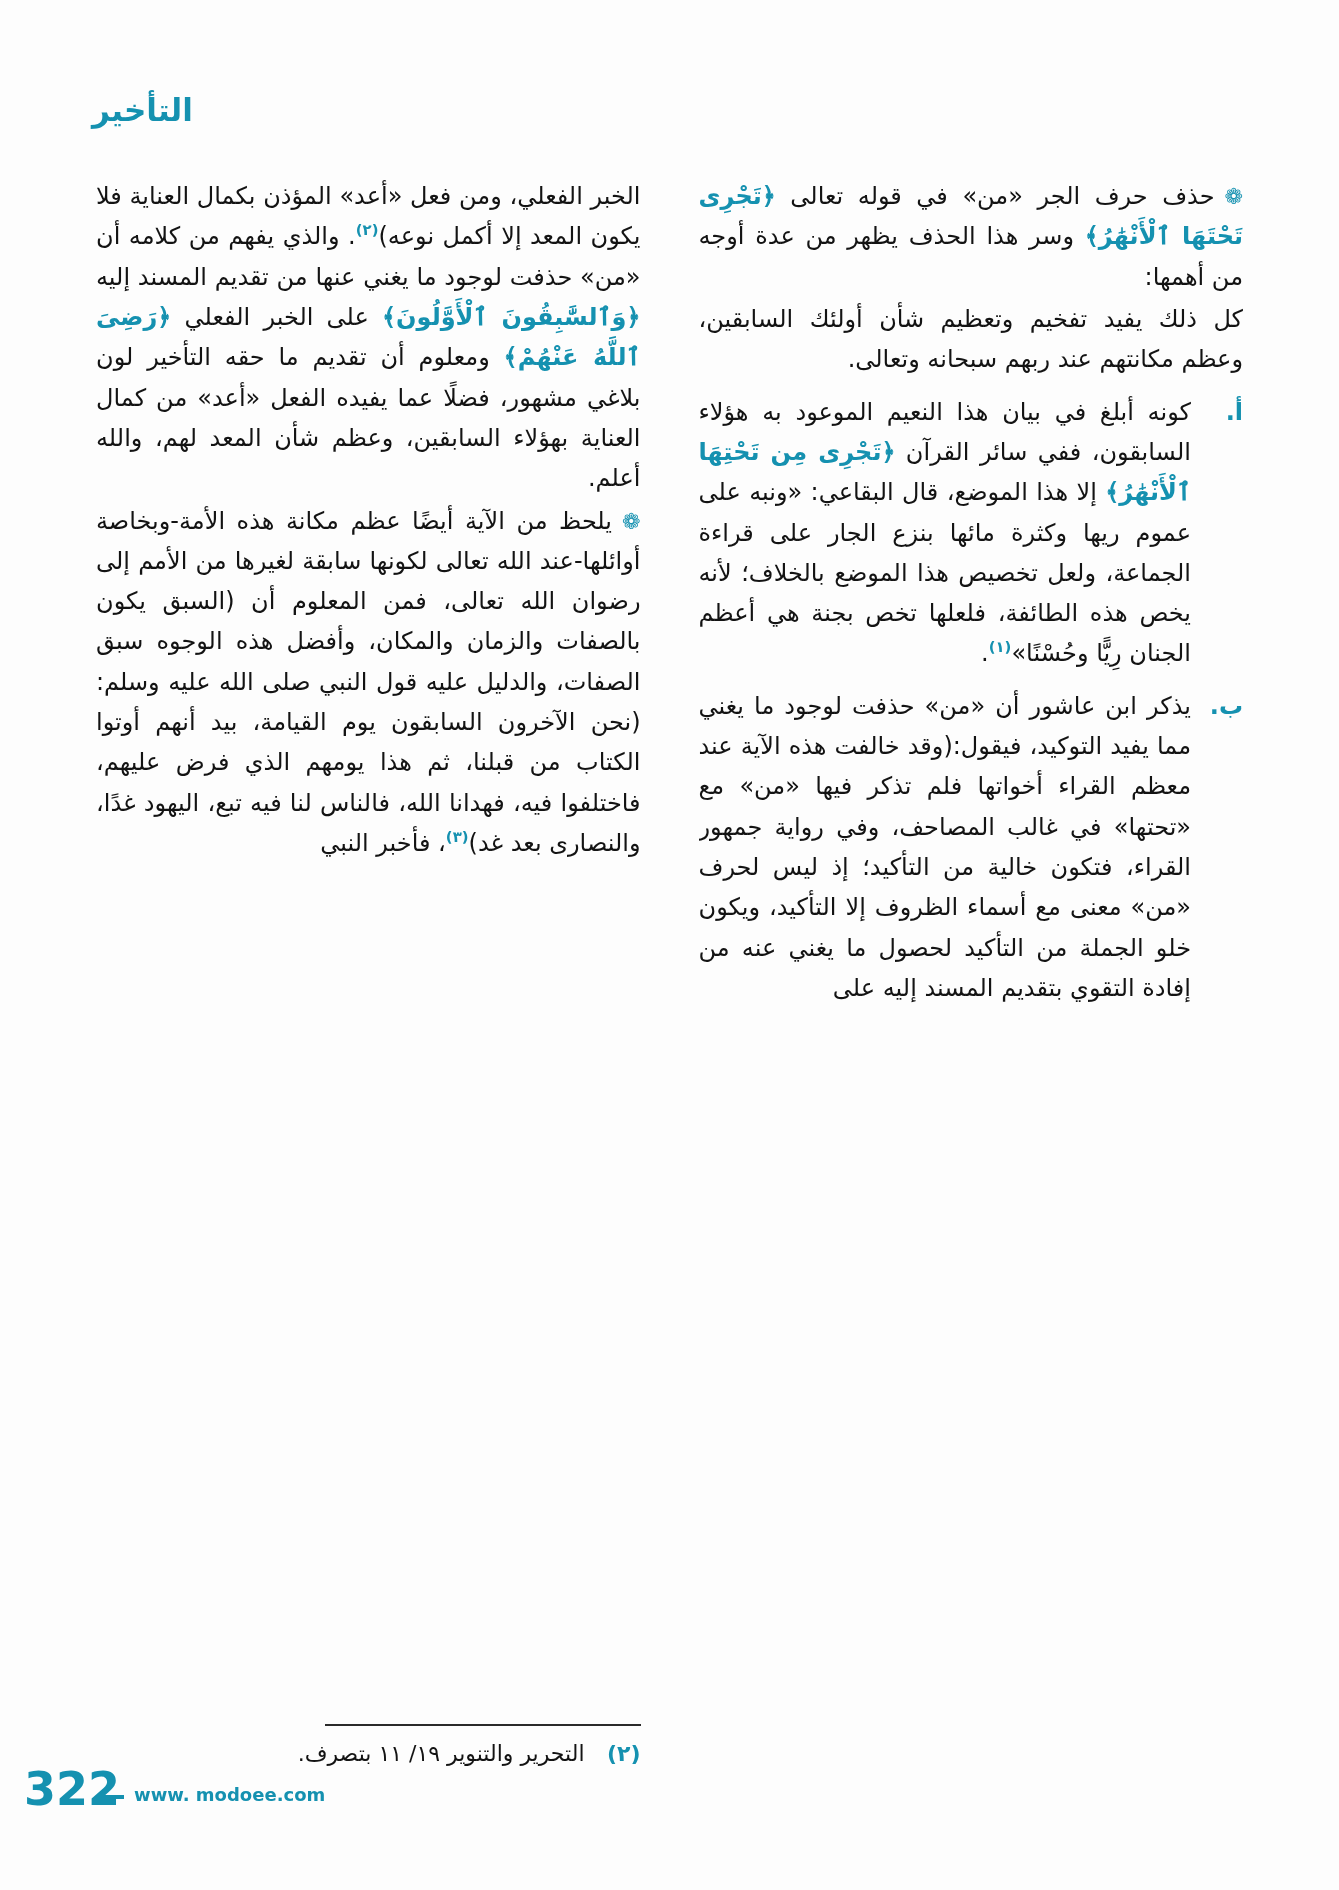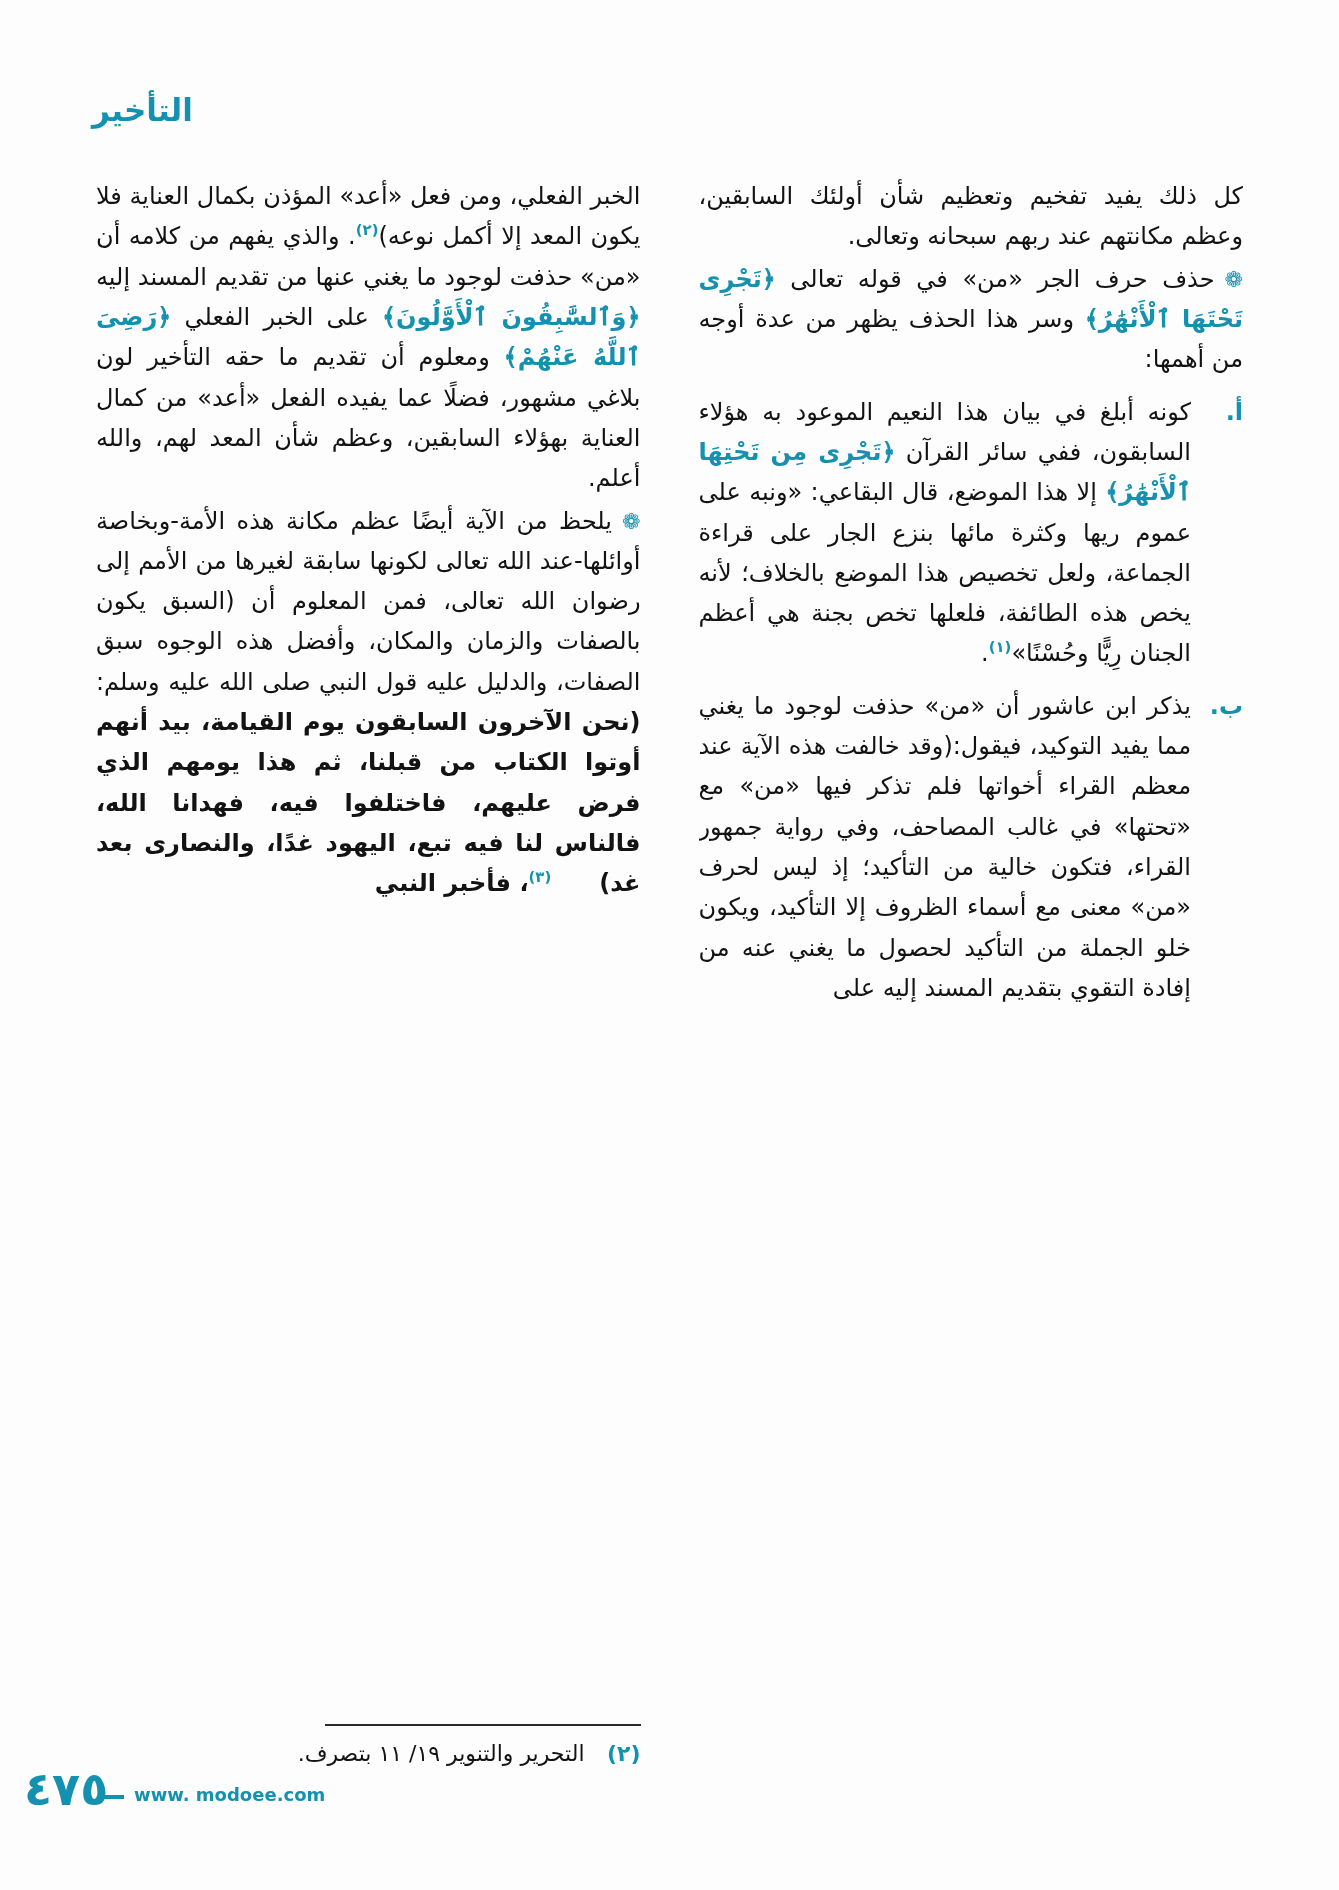--- a/index.html
+++ b/index.html
@@ -33,21 +33,21 @@
   }
   .para.lettered{padding-right:52px;text-indent:-52px;margin-top:12px;}
   .letter-marker{
     color:var(--accent);font-weight:bold;
     display:inline-block;width:52px;text-indent:0;
   }
   .bullet-marker{
     color:var(--accent);font-size:0.92em;margin-left:10px;
   }
   .run-quran{color:var(--accent);font-weight:bold;}
-  .run-bold{font-weight:bold;margin-left:48px;}
+  .run-bold{font-weight:normal;}
   .run-footref{
     color:var(--accent);vertical-align:super;
     font-size:0.62em;font-weight:bold;
   }
   .fn-block{margin-top:auto;}
   .fn-sep{
     width:60%;border-top:2px solid #2a2a2a;
     margin:16px 0 10px 0;
   }
   .footnote{
@@ -76,41 +76,41 @@
 <body style="--accent: #1591b0;">
 
 <div class="page">
 
   <div class="section-header">التأخير</div>
 
   <div class="columns">
 
     <div class="col">
       <div class="col-main">
+          <p class="para bullet"><span class="bullet-marker">❁</span><span class="run run-normal">حذف حرف الجر «من» في قوله تعالى </span><span class="run run-quran">﴿تَجْرِى تَحْتَهَا ٱلْأَنْهَٰرُ﴾</span><span class="run run-normal"> وسر هذا الحذف يظهر من عدة أوجه من أهمها:</span></p>
           <p class="para plain"><span class="run run-normal">كل ذلك يفيد تفخيم وتعظيم شأن أولئك السابقين، وعظم مكانتهم عند ربهم سبحانه وتعالى.</span></p>
-          <p class="para bullet"><span class="bullet-marker">❁</span><span class="run run-normal">حذف حرف الجر «من» في قوله تعالى </span><span class="run run-quran">﴿تَجْرِى تَحْتَهَا ٱلْأَنْهَٰرُ﴾</span><span class="run run-normal"> وسر هذا الحذف يظهر من عدة أوجه من أهمها:</span></p>
           <p class="para lettered"><span class="letter-marker">أ.</span><span class="run run-normal">كونه أبلغ في بيان هذا النعيم الموعود به هؤلاء السابقون، ففي سائر القرآن </span><span class="run run-quran">﴿تَجْرِى مِن تَحْتِهَا ٱلْأَنْهَٰرُ﴾</span><span class="run run-normal"> إلا هذا الموضع، قال البقاعي: «ونبه على عموم ريها وكثرة مائها بنزع الجار على قراءة الجماعة، ولعل تخصيص هذا الموضع بالخلاف؛ لأنه يخص هذه الطائفة، فلعلها تخص بجنة هي أعظم الجنان رِيًّا وحُسْنًا»</span><span class="run run-footref">(١)</span><span class="run run-normal">.</span></p>
           <p class="para lettered"><span class="letter-marker">ب.</span><span class="run run-normal">يذكر ابن عاشور أن «من» حذفت لوجود ما يغني مما يفيد التوكيد، فيقول:(وقد خالفت هذه الآية عند معظم القراء أخواتها فلم تذكر فيها «من» مع «تحتها» في غالب المصاحف، وفي رواية جمهور القراء، فتكون خالية من التأكيد؛ إذ ليس لحرف «من» معنى مع أسماء الظروف إلا التأكيد، ويكون خلو الجملة من التأكيد لحصول ما يغني عنه من إفادة التقوي بتقديم المسند إليه على</span></p>
         </div>
     </div>
 
     <div class="col">
       <div class="col-main">
           <p class="para plain"><span class="run run-normal">الخبر الفعلي، ومن فعل «أعد» المؤذن بكمال العناية فلا يكون المعد إلا أكمل نوعه)</span><span class="run run-footref">(٢)</span><span class="run run-normal">. والذي يفهم من كلامه أن «من» حذفت لوجود ما يغني عنها من تقديم المسند إليه </span><span class="run run-quran">﴿وَٱلسَّٰبِقُونَ ٱلْأَوَّلُونَ﴾</span><span class="run run-normal"> على الخبر الفعلي </span><span class="run run-quran">﴿رَضِىَ ٱللَّهُ عَنْهُمْ﴾</span><span class="run run-normal"> ومعلوم أن تقديم ما حقه التأخير لون بلاغي مشهور، فضلًا عما يفيده الفعل «أعد» من كمال العناية بهؤلاء السابقين، وعظم شأن المعد لهم، والله أعلم.</span></p>
           <p class="para bullet"><span class="bullet-marker">❁</span><span class="run run-normal">يلحظ من الآية أيضًا عظم مكانة هذه الأمة-وبخاصة أوائلها-عند الله تعالى لكونها سابقة لغيرها من الأمم إلى رضوان الله تعالى، فمن المعلوم أن (السبق يكون بالصفات والزمان والمكان، وأفضل هذه الوجوه سبق الصفات، والدليل عليه قول النبي صلى الله عليه وسلم: </span><span class="run run-bold">(نحن الآخرون السابقون يوم القيامة، بيد أنهم أوتوا الكتاب من قبلنا، ثم هذا يومهم الذي فرض عليهم، فاختلفوا فيه، فهدانا الله، فالناس لنا فيه تبع، اليهود غدًا، والنصارى بعد غد)</span><span class="run run-footref">(٣)</span><span class="run run-bold">، فأخبر النبي</span></p>
         </div>
       <div class="fn-block">
         <div class="fn-sep" style="width:58%;"></div>
         <div>
             <p class="footnote"><span class="fn-num">(٢)</span>التحرير والتنوير ١٩/ ١١ بتصرف.</p>
           </div>
       </div>
     </div>
 
   </div>
 
-  <div class="footer-pagenum">٤٧٥</div>
+  <div class="footer-pagenum">322</div>
 
   <div class="footer-rule"></div>
 
   <div class="footer-site">www. modoee.com</div>
 
 </div>
 
 </body></html>

